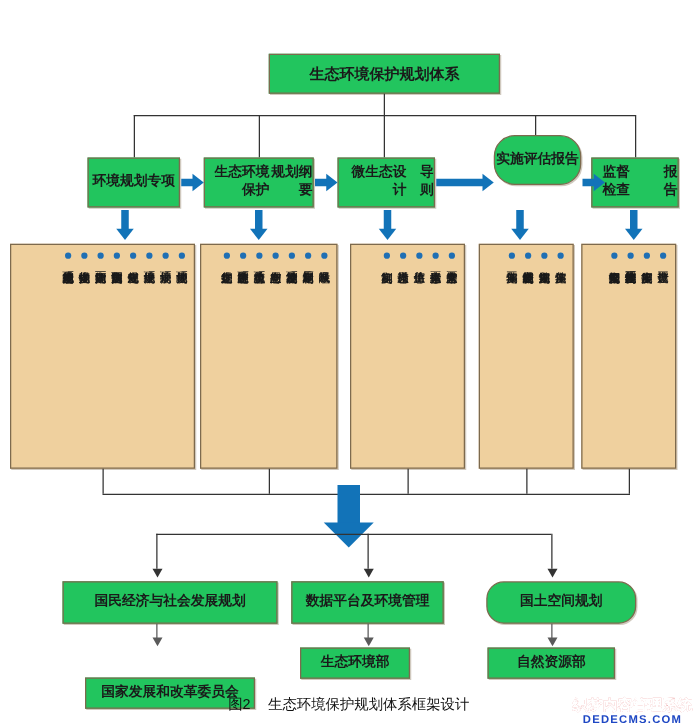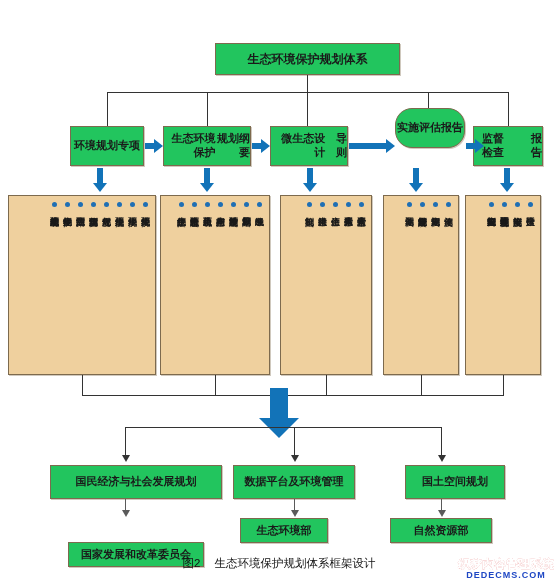--- a/index.html
+++ b/index.html
@@ -326,21 +326,21 @@
   <div class="ah" style="left:122px;top:455px;"></div>
   <div class="ah" style="left:291px;top:455px;"></div>
   <div class="ah" style="left:438px;top:455px;"></div>
 
   <div class="box" style="left:50px;top:465px;width:172px;height:34px;">
     <span>国民经济与社会发展规划</span>
   </div>
   <div class="box" style="left:233px;top:465px;width:122px;height:34px;">
     <span>数据平台及环境管理</span>
   </div>
-  <div class="box" style="left:405px;top:465px;width:100px;height:34px;">
+  <div class="box" style="left:389px;top:465px;width:120px;height:34px;border-radius:14px;">
     <span>国土空间规划</span>
   </div>
 
   <div class="ln v grey" style="left:125px;top:499px;height:12px;"></div>
   <div class="ln v grey" style="left:294px;top:499px;height:12px;"></div>
   <div class="ln v grey" style="left:441px;top:499px;height:12px;"></div>
   <div class="ah grey" style="left:122px;top:510px;"></div>
   <div class="ah grey" style="left:291px;top:510px;"></div>
   <div class="ah grey" style="left:438px;top:510px;"></div>
 

